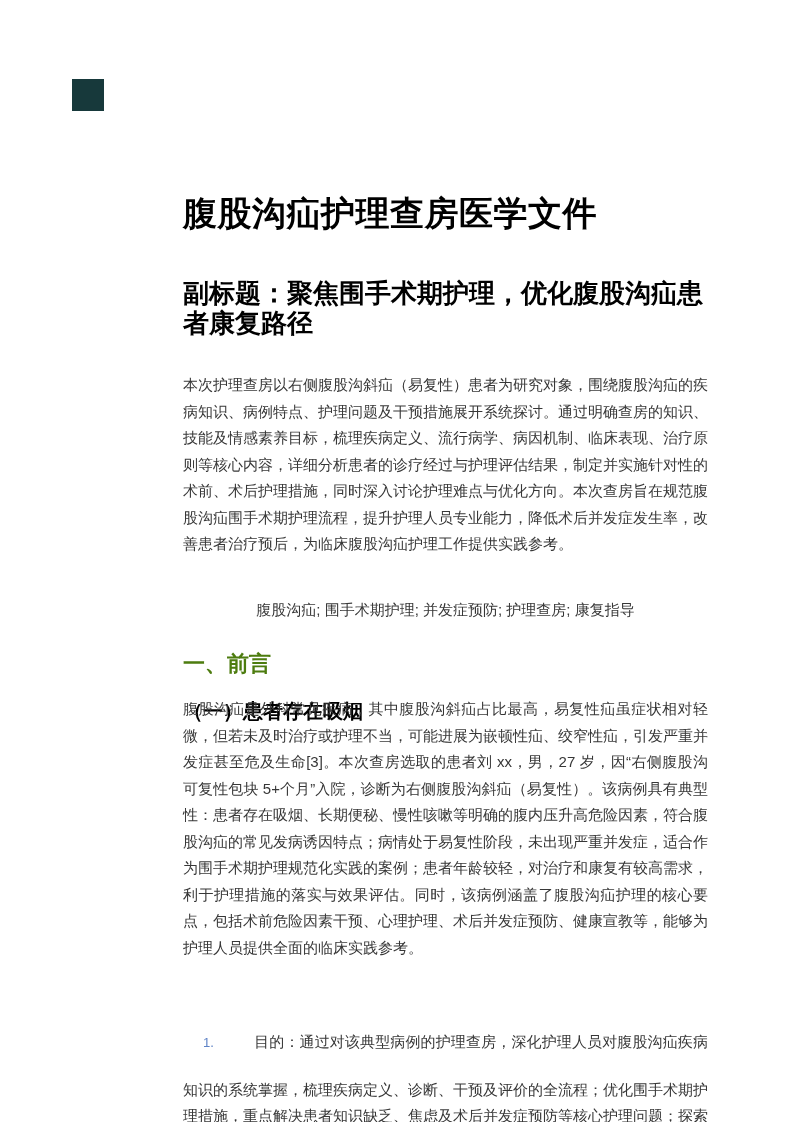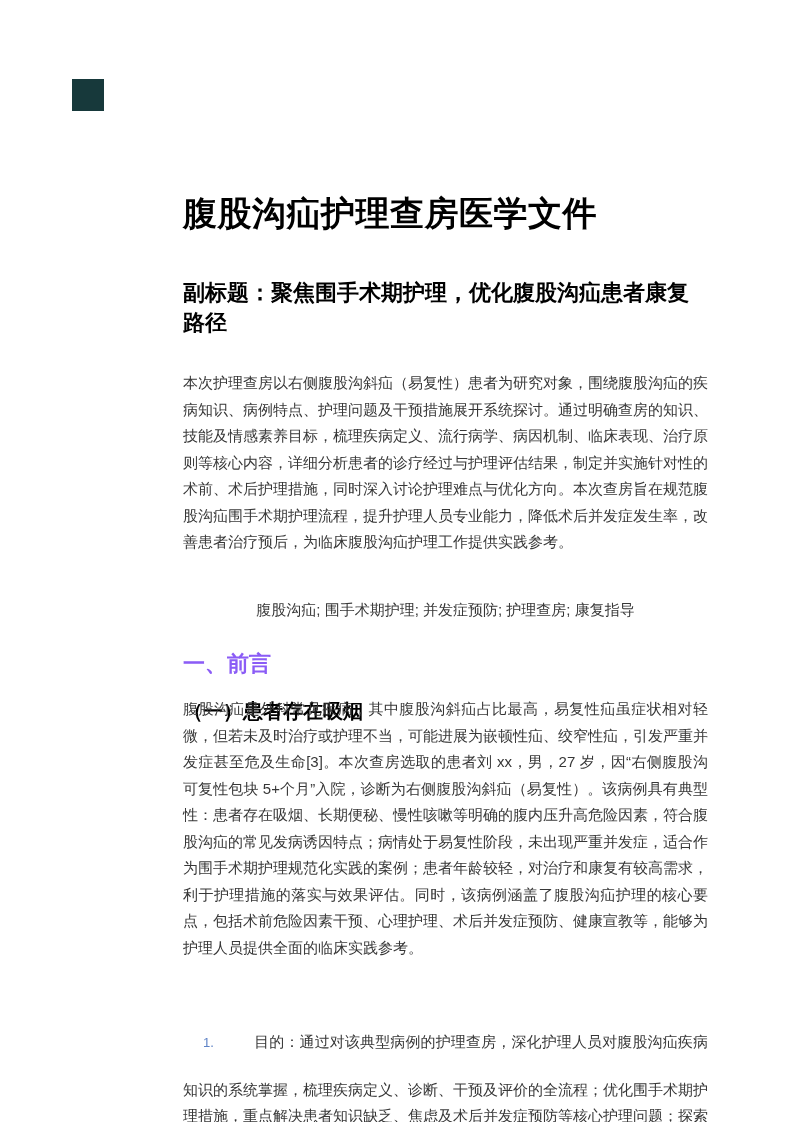--- a/index.html
+++ b/index.html
@@ -27,49 +27,49 @@
   .doc-title {
     top: 127px;
     font-size: 34px;
     line-height: 44px;
     font-weight: 700;
     color: #000000;
     letter-spacing: 0.5px;
   }
   .doc-subtitle {
     top: 214px;
-    font-size: 22px;
+    font-size: 26px;
     line-height: 30px;
     font-weight: 700;
     color: #000000;
   }
   .h2-heading {
     font-size: 22px;
     line-height: 30px;
     font-weight: 700;
-    color: #8b5cf6;
+    color: #4d7c0f;
   }
   .h3-heading {
     font-size: 20px;
     line-height: 27px;
     font-weight: 700;
     color: #000000;
   }
   .h-abstract { top: 268px; }
   .h-keywords { top: 496px; }
   .h-intro    { top: 585px; }
   .h-case     { top: 634px; }
   .h-purpose  { top: 911px; }
   .body-text {
     font-size: 15px;
     line-height: 26.5px;
     color: #373737;
     text-align: justify;
   }
-  .p-abstract { top: 308px; font-family: Liberation Mono, monospace; }
+  .p-abstract { top: 308px; }
   .p-keywords { top: 533px; text-align: center; }
   .p-case     { top: 632px; }
   .p-purpose  { top: 946px; }
   .list-num {
     display: inline-block;
     width: 43px;
     font-size: 13px;
     vertical-align: baseline;
   }
 </style>

